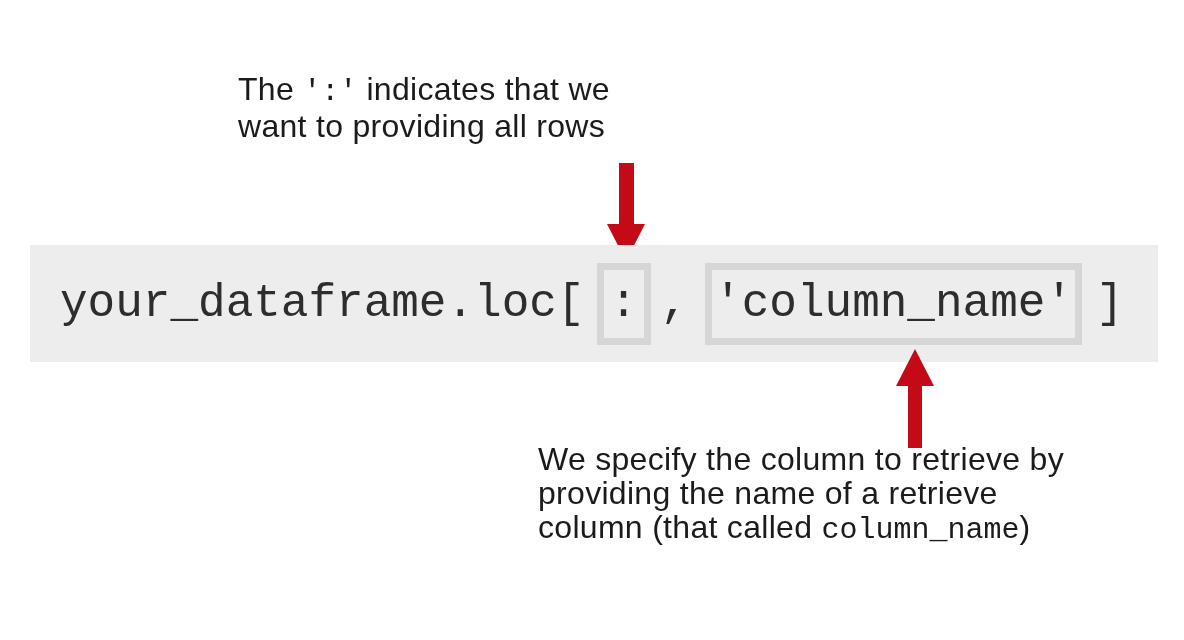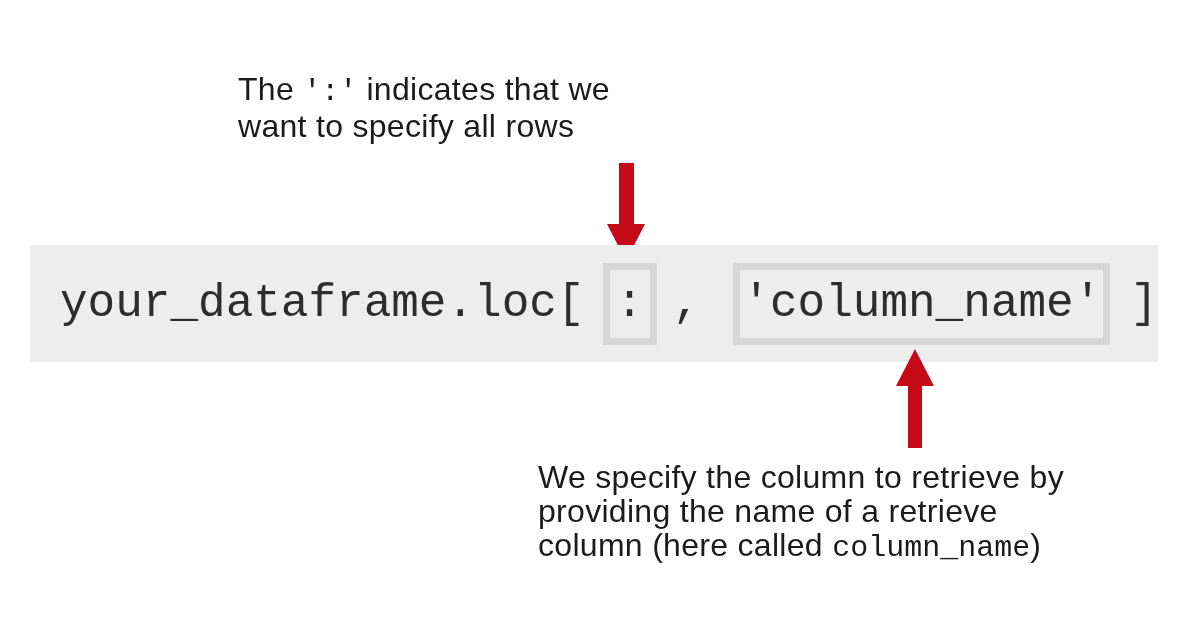--- a/index.html
+++ b/index.html
@@ -21,21 +21,21 @@
     line-height: 34px;
     letter-spacing: 0.3px;
     white-space: nowrap;
   }
   .ann .mono {
     font-family: "Liberation Mono", monospace;
     font-size: 30px;
     letter-spacing: 0;
   }
   #top-annotation { left: 238px; top: 72px; }
-  #bottom-annotation { left: 538px; top: 460px; }
+  #bottom-annotation { left: 538px; top: 442px; }
 
   
   .arrow { position: absolute; width: 40px; }
   .arrow .shaft { position: absolute; left: 13px; width: 15px; background: var(--red); }
   #arrow-down { left: 606px; top: 163px; height: 98px; }
   #arrow-down .shaft { top: 0; height: 62px; }
   #arrow-down .head {
     position: absolute; top: 61px; left: 1px; width: 0; height: 0;
     border-left: 19px solid transparent; border-right: 19px solid transparent;
     border-top: 37px solid var(--red);
@@ -53,42 +53,41 @@
     position: absolute;
     left: 30px; top: 245px;
     width: 1128px; height: 117px;
     background: var(--band);
     display: flex;
     align-items: center;
     font-family: "Liberation Mono", monospace;
     font-size: 46px;
     color: var(--code);
     white-space: pre;
-    justify-content: space-between;
   }
   .code-band .prefix { margin-left: 30px; }
   .tok-box {
     border: 7px solid var(--box-border);
     height: 82px;
     display: inline-flex;
     align-items: center;
     justify-content: center;
     flex: 0 0 auto;
   }
   .tok-row { width: 54px; margin-left: 12px; }
-  .tok-col { margin-left: 27px; padding: 0 2px; }
+  .tok-col { margin-left: 17px; padding: 0 2px; }
   .code-band .comma { margin-left: 10px; }
   .code-band .bracket { margin-left: 14px; }
 </style>
 </head>
 <body>
 
 <div class="ann" id="top-annotation">
   <div><span>The </span><span class="mono">':'</span><span> indicates that we</span></div>
-  <div>want to specify all rows</div>
+  <div>want to providing all rows</div>
 </div>
 
 <div class="arrow" id="arrow-down">
   <div class="shaft"></div>
   <div class="head"></div>
 </div>
 
 <div class="code-band">
   <span class="prefix">your_dataframe.loc[</span>
   <span class="tok-box tok-row"><span>:</span></span>
@@ -98,14 +97,14 @@
 </div>
 
 <div class="arrow" id="arrow-up">
   <div class="head"></div>
   <div class="shaft"></div>
 </div>
 
 <div class="ann" id="bottom-annotation">
   <div>We specify the column to retrieve by</div>
   <div>providing the name of a retrieve</div>
-  <div><span>column (here called </span><span class="mono">column_name</span><span>)</span></div>
+  <div><span>column (that called </span><span class="mono">column_name</span><span>)</span></div>
 </div>
 
 </body></html>

